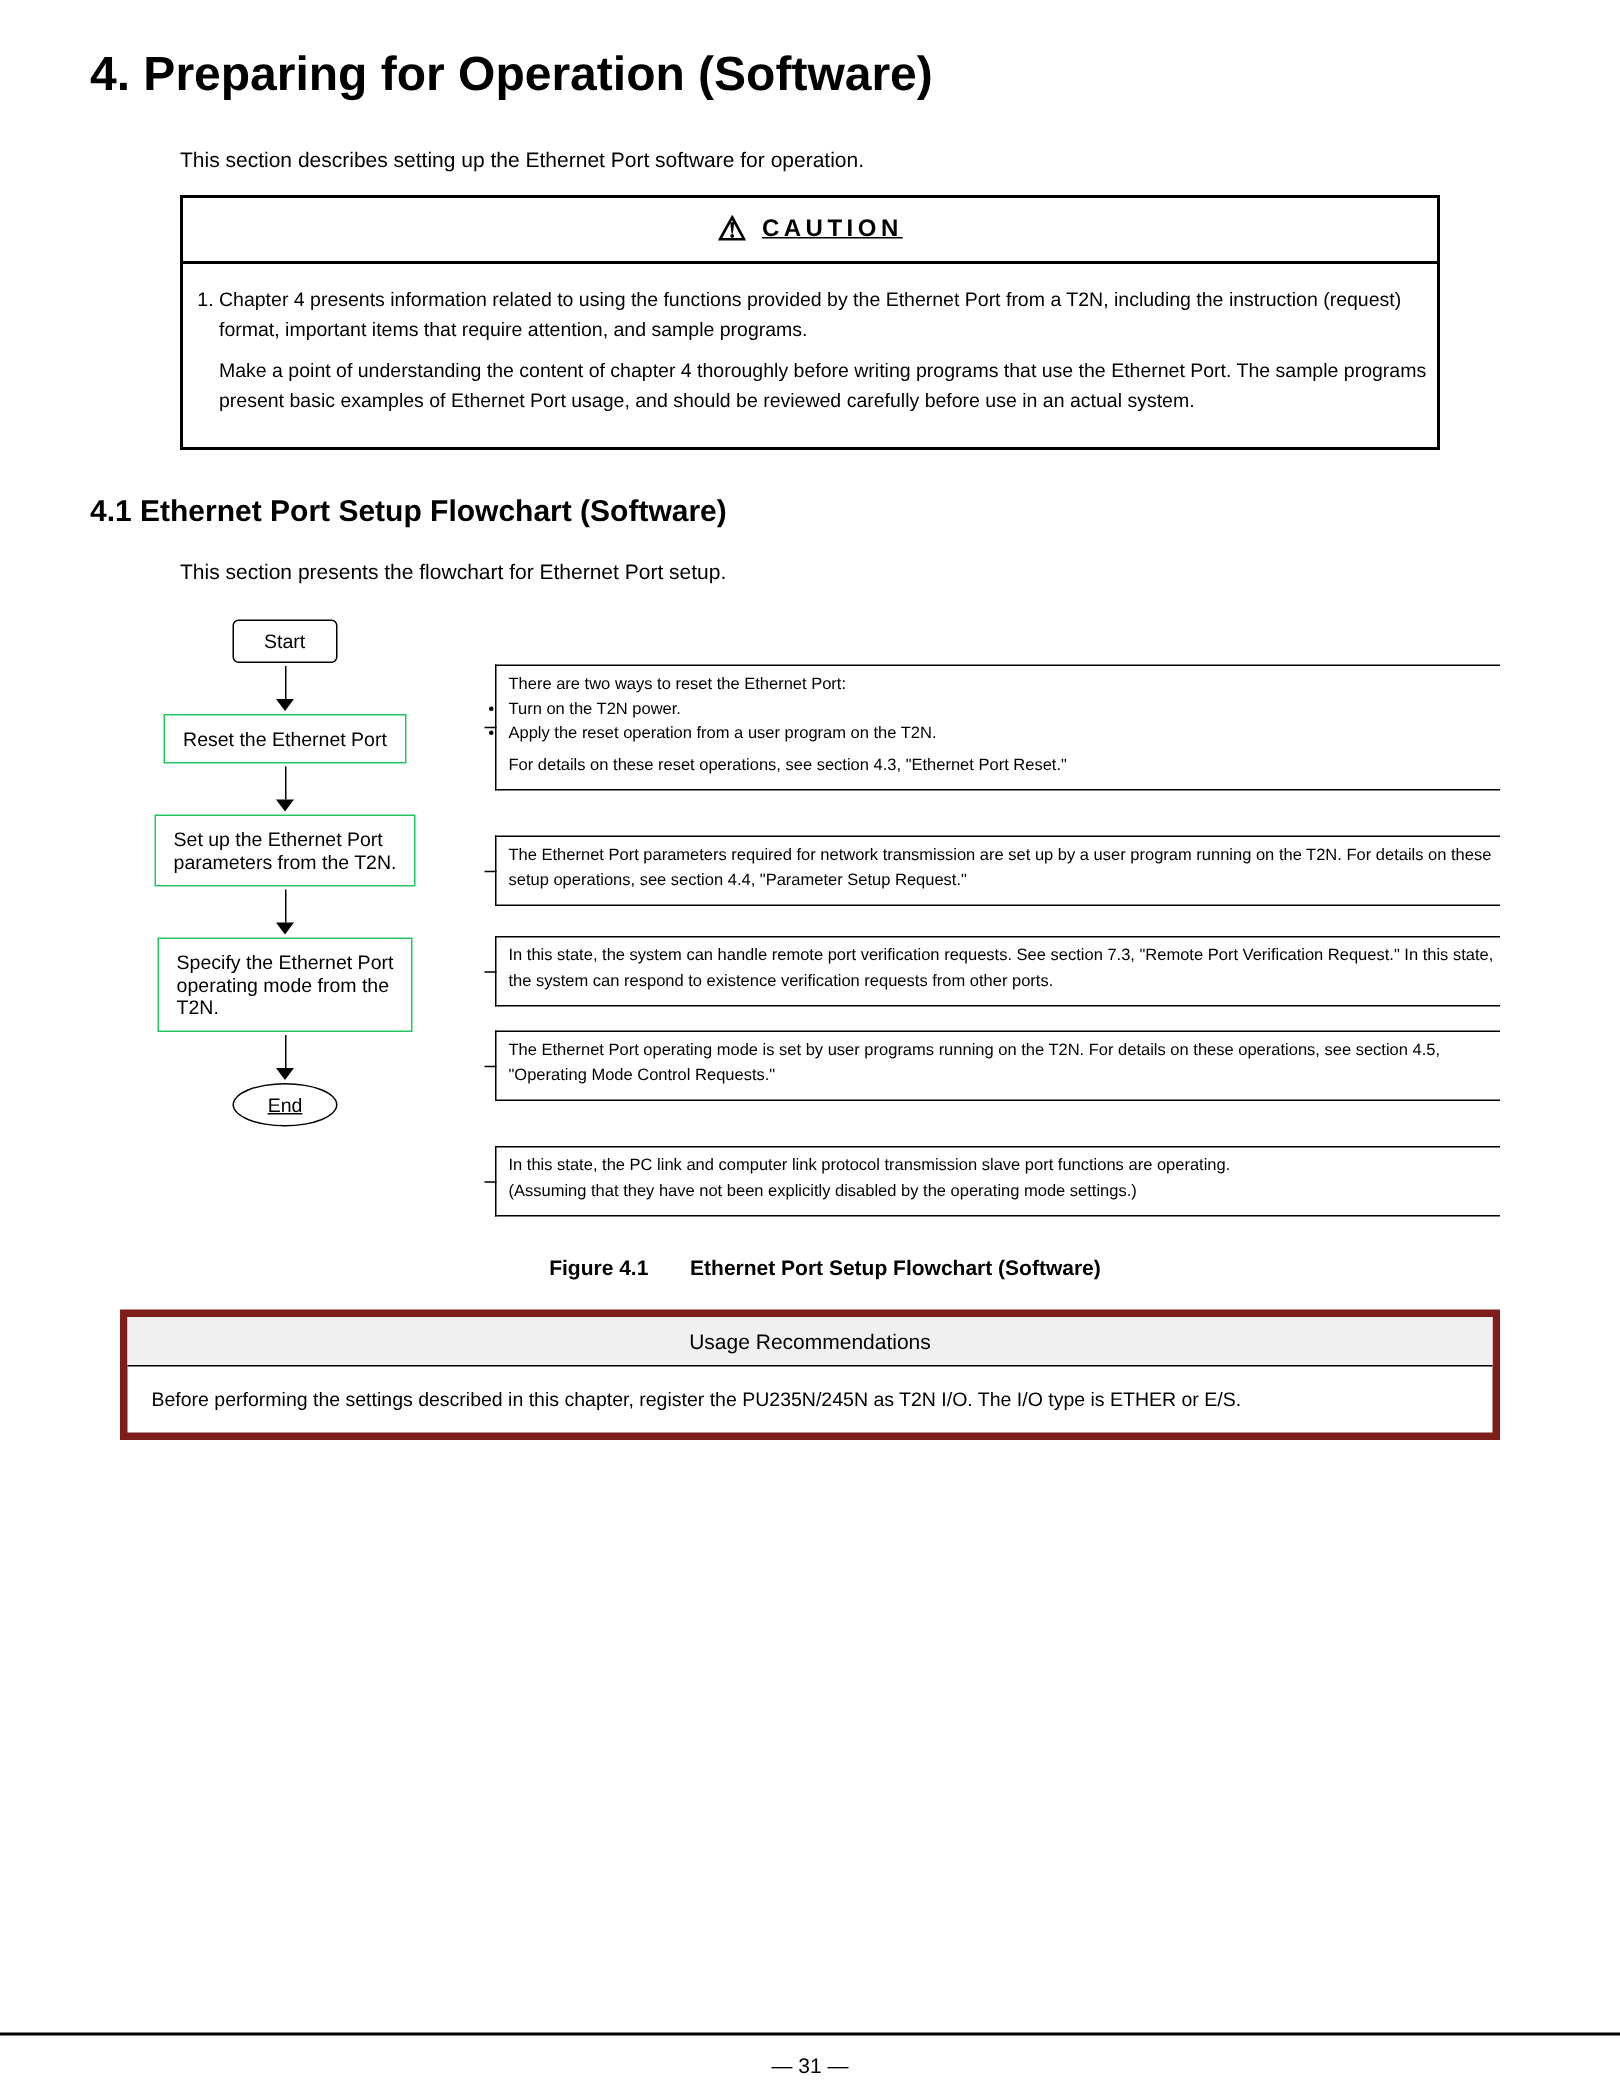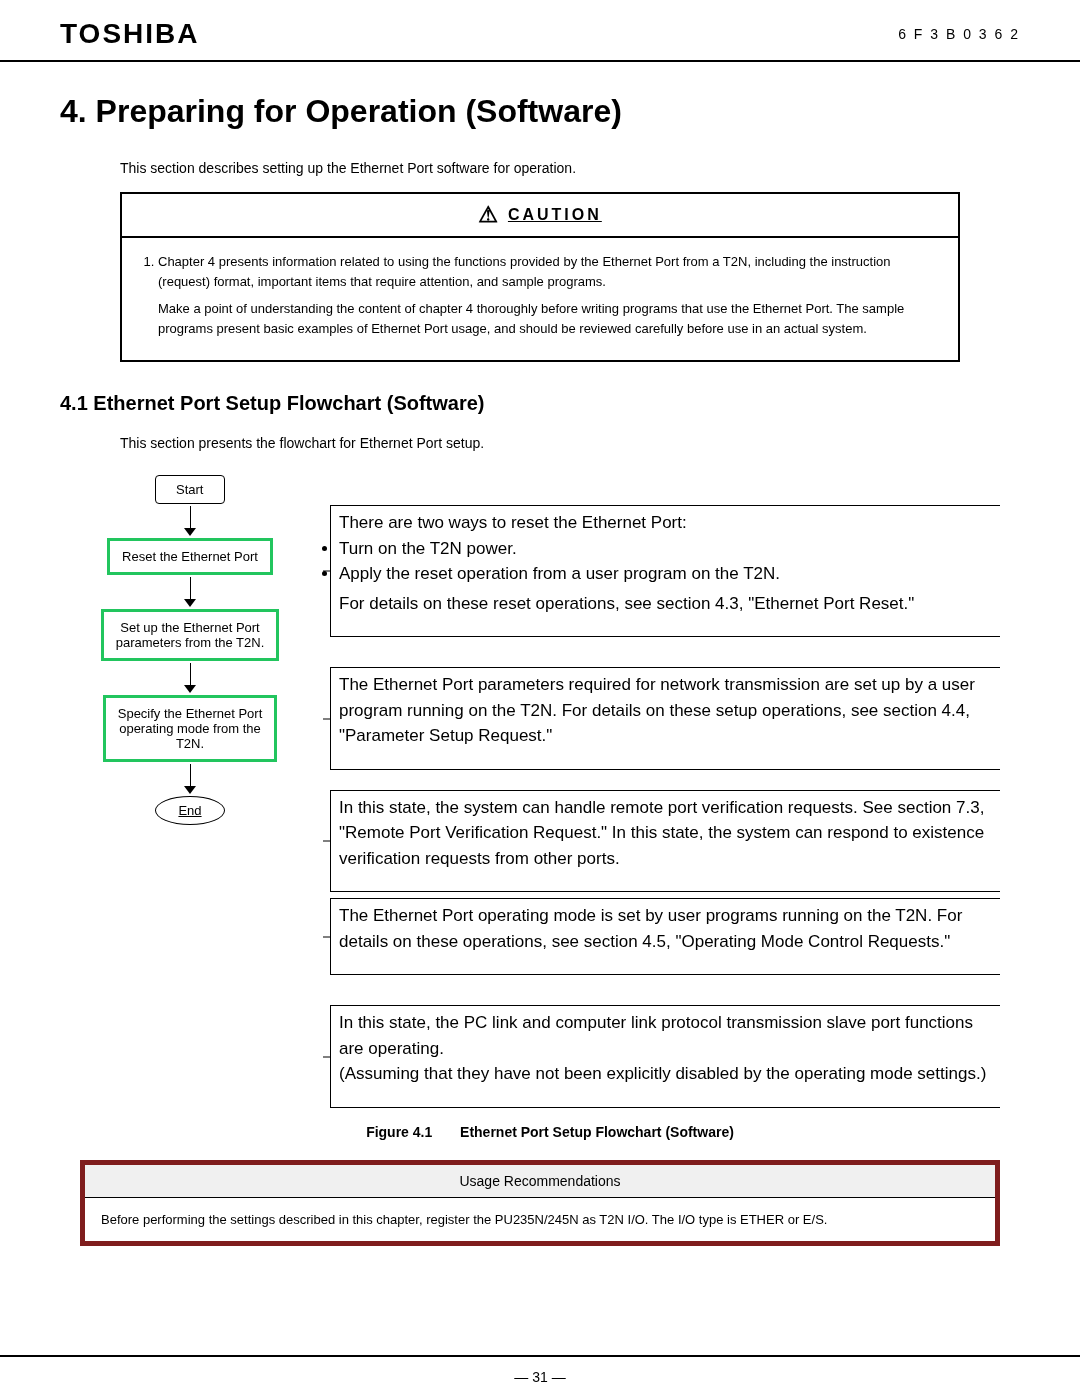--- a/index.html
+++ b/index.html
@@ -88,21 +88,21 @@
     }
 
     .caution-title {
       font-size: 16px;
       font-weight: bold;
       letter-spacing: 3px;
       text-decoration: underline;
     }
 
     .caution-body {
-      padding: 14px 16px;
+      padding: 14px 4px;
       font-size: 13px;
       line-height: 1.5;
       border-radius: 28px;
     }
 
     .caution-body ol {
       padding-left: 20px;
     }
 
     .caution-body li {
@@ -146,23 +146,22 @@
 
     .flowchart-right {
       flex: 1;
       font-size: 13px;
       line-height: 1.5;
       padding-top: 30px;
     }
 
     
     .flow-box {
-      border: 3px solid #22c55e;
+      border: 1px solid #22c55e;
       padding: 8px 12px;
-      text-align: center;
       font-size: 13px;
       background: #fff;
       min-width: 160px;
       max-width: 190px;
     }
 
     .flow-arrow {
       display: flex;
       flex-direction: column;
       align-items: center;
@@ -201,23 +200,23 @@
       min-width: 70px;
       background: #fff;
     }
 
     .annotation-bracket {
       border-left: 1px solid #000;
       border-top: 1px solid #000;
       border-bottom: 1px solid #000;
       padding-left: 8px;
       padding-top: 4px;
-      padding-bottom: 20px;
-      margin-bottom: 6px;
-      font-size: 17px;
+      padding-bottom: 8px;
+      margin-bottom: 16px;
+      font-size: 11px;
       line-height: 1.5;
       position: relative;
     }
 
     .annotation-bracket::before {
       content: '';
       position: absolute;
       left: -8px;
       top: 50%;
       transform: translateY(-50%);
@@ -271,24 +270,20 @@
 
     .flowchart-wrapper {
       margin-bottom: 10px;
     }
   </style>
 </head>
 <body>
 
 <div class="page-wrapper">
 
-  <div class="header">
-    <div class="logo-text">TOSHIBA</div>
-    <div class="doc-number">6 F 3 B 0 3 6 2</div>
-  </div>
 
   <div class="main-content">
 
     <h1 class="chapter-title">4.  Preparing for Operation (Software)</h1>
 
     <p class="intro-para">This section describes setting up the Ethernet Port software for operation.</p>
 
     <div class="caution-box">
       <div class="caution-header">
         <span class="caution-icon">⚠</span>

